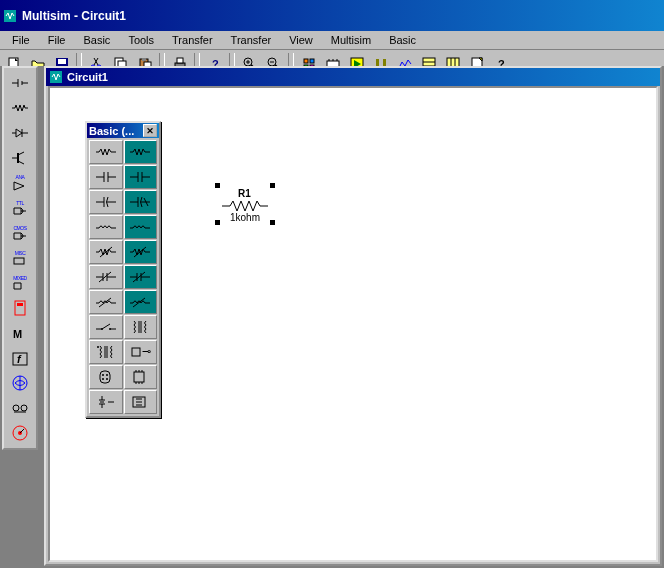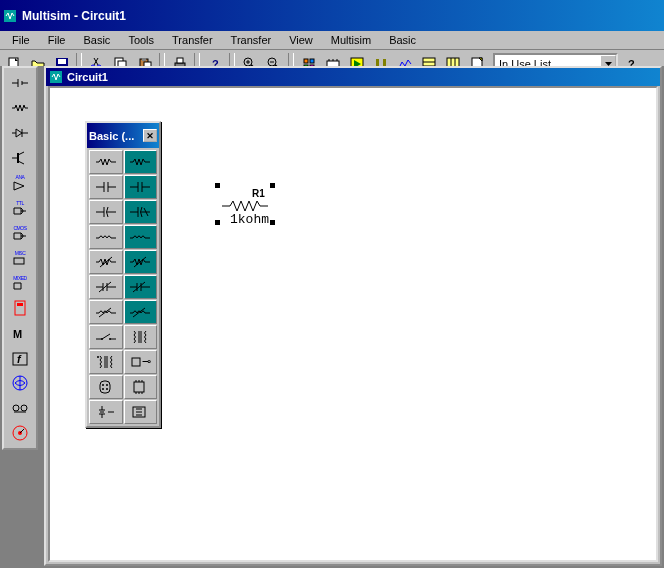--- a/index.html
+++ b/index.html
@@ -24,30 +24,30 @@
 .vtoolbar { position: absolute; left: 2px; top: 0; width: 36px; background: #c0c0c0; border: 2px outset #dfdfdf; padding: 2px 0; }
 .vtoolbar .vbtn { width: 28px; height: 24px; margin: 1px auto; display: flex; align-items: center; justify-content: center; border: 1px solid #c0c0c0; cursor: default; flex-direction: column; }
 .vtoolbar .tiny { font-size: 5px; color: #0000ff; letter-spacing: -0.5px; }
 
 .childwin { position: absolute; left: 44px; top: 0; right: 2px; bottom: 2px; background: #c0c0c0; border: 2px outset #dfdfdf; }
 .childwin .ctitle { background: linear-gradient(to right, #000080, #1084d0); height: 18px; display: flex; align-items: center; color: #fff; font-weight: bold; padding: 0 3px; }
 .childwin .ctitle .icon { width: 14px; height: 14px; margin-right: 4px; }
 .childwin .canvas { position: absolute; top: 18px; left: 2px; right: 2px; bottom: 2px; background: #fff; border: 2px inset #dfdfdf; }
 
 .palette { position: absolute; left: 35px; top: 33px; width: 76px; background: #c0c0c0; border: 2px outset #dfdfdf; box-shadow: 1px 1px 0 #000; }
-.palette .ptitle { background: linear-gradient(to right, #000080, #1084d0); height: 25px; display: flex; align-items: center; color: #fff; font-weight: bold; font-size: 10px; padding: 0 2px; }
+.palette .ptitle { background: linear-gradient(to right, #000080, #1084d0); height: 15px; display: flex; align-items: center; color: #fff; font-weight: bold; font-size: 10px; padding: 0 2px; }
 .palette .ptitle .close { width: 14px; height: 13px; background: #c0c0c0; border: 1px outset #fff; color: #000; font-size: 9px; display: flex; align-items: center; justify-content: center; margin-left: auto; font-family: Marlett, sans-serif; }
 .palette .pgrid { display: grid; grid-template-columns: 1fr 1fr; padding: 2px; gap: 1px; }
 .palette .pbtn { height: 24px; background: #c0c0c0; border-top: 1px solid #fff; border-left: 1px solid #fff; border-right: 1px solid #808080; border-bottom: 1px solid #808080; display: flex; align-items: center; justify-content: center; cursor: default; }
 .palette .pbtn.sel { background: #008080; }
 
 .component { position: absolute; left: 170px; top: 100px; }
 .component .handle { width: 5px; height: 5px; background: #000; position: absolute; }
 .component .label { font-size: 10px; font-weight: bold; position: absolute; }
-.component .val { font-size: 13px; position: absolute; font-family: Liberation Mono, monospace; }
+.component .val { font-size: 10px; position: absolute; }
 
 svg { display: block; }
 </style>
 </head>
 <body>
 
 <div class="titlebar">
   <span class="icon">
     <svg width="16" height="16">
         <rect x="2" y="2" width="12" height="12" fill="#00a0a0"></rect>
@@ -185,28 +185,20 @@
         <line x1="6" y1="2" x2="6" y2="14" stroke="#000"></line>
         <line x1="10" y1="2" x2="10" y2="14" stroke="#000"></line>
       </svg>
     </div>
   <div class="btn">
       <svg width="16" height="16">
         <rect x="3" y="2" width="10" height="12" fill="#fff" stroke="#000"></rect>
         <polygon points="13,2 13,5 10,2" fill="#ffff00" stroke="#000"></polygon>
       </svg>
     </div>
-  <div class="combo">
-    <span>In Use List</span>
-    <div class="drop">
-        <svg width="7" height="4">
-          <polygon points="0,0 7,0 3.5,4" fill="#000"></polygon>
-        </svg>
-      </div>
-  </div>
   <div class="btn">
       <svg width="16" height="16">
         <text x="5" y="12" font-size="12" font-weight="bold" fill="#000">?</text>
       </svg>
     </div>
 </div>
 
 <div class="workspace">
 
   <div class="vtoolbar">
@@ -495,21 +487,21 @@
               </svg>
             </div>
         </div>
       </div>
 
       <div class="component">
         <div class="handle" style="left:-5px; top:-5px"></div>
         <div class="handle" style="left:50px; top:-5px"></div>
         <div class="handle" style="left:-5px; top:32px"></div>
         <div class="handle" style="left:50px; top:32px"></div>
-        <span class="label" style="left:32px; top:0px">R1</span>
+        <span class="label" style="left:18px; top:0px">R1</span>
         <svg width="50" height="14" style="position:absolute; left:0; top:11px">
             <path d="M2 7 L10 7 L13 2 L17 12 L21 2 L25 12 L29 2 L33 12 L37 2 L40 7 L48 7" stroke="#000" fill="none"></path>
           </svg>
         <span class="val" style="left:10px; top:24px">1kohm</span>
       </div>
 
     </div>
   </div>
 
 </div>

